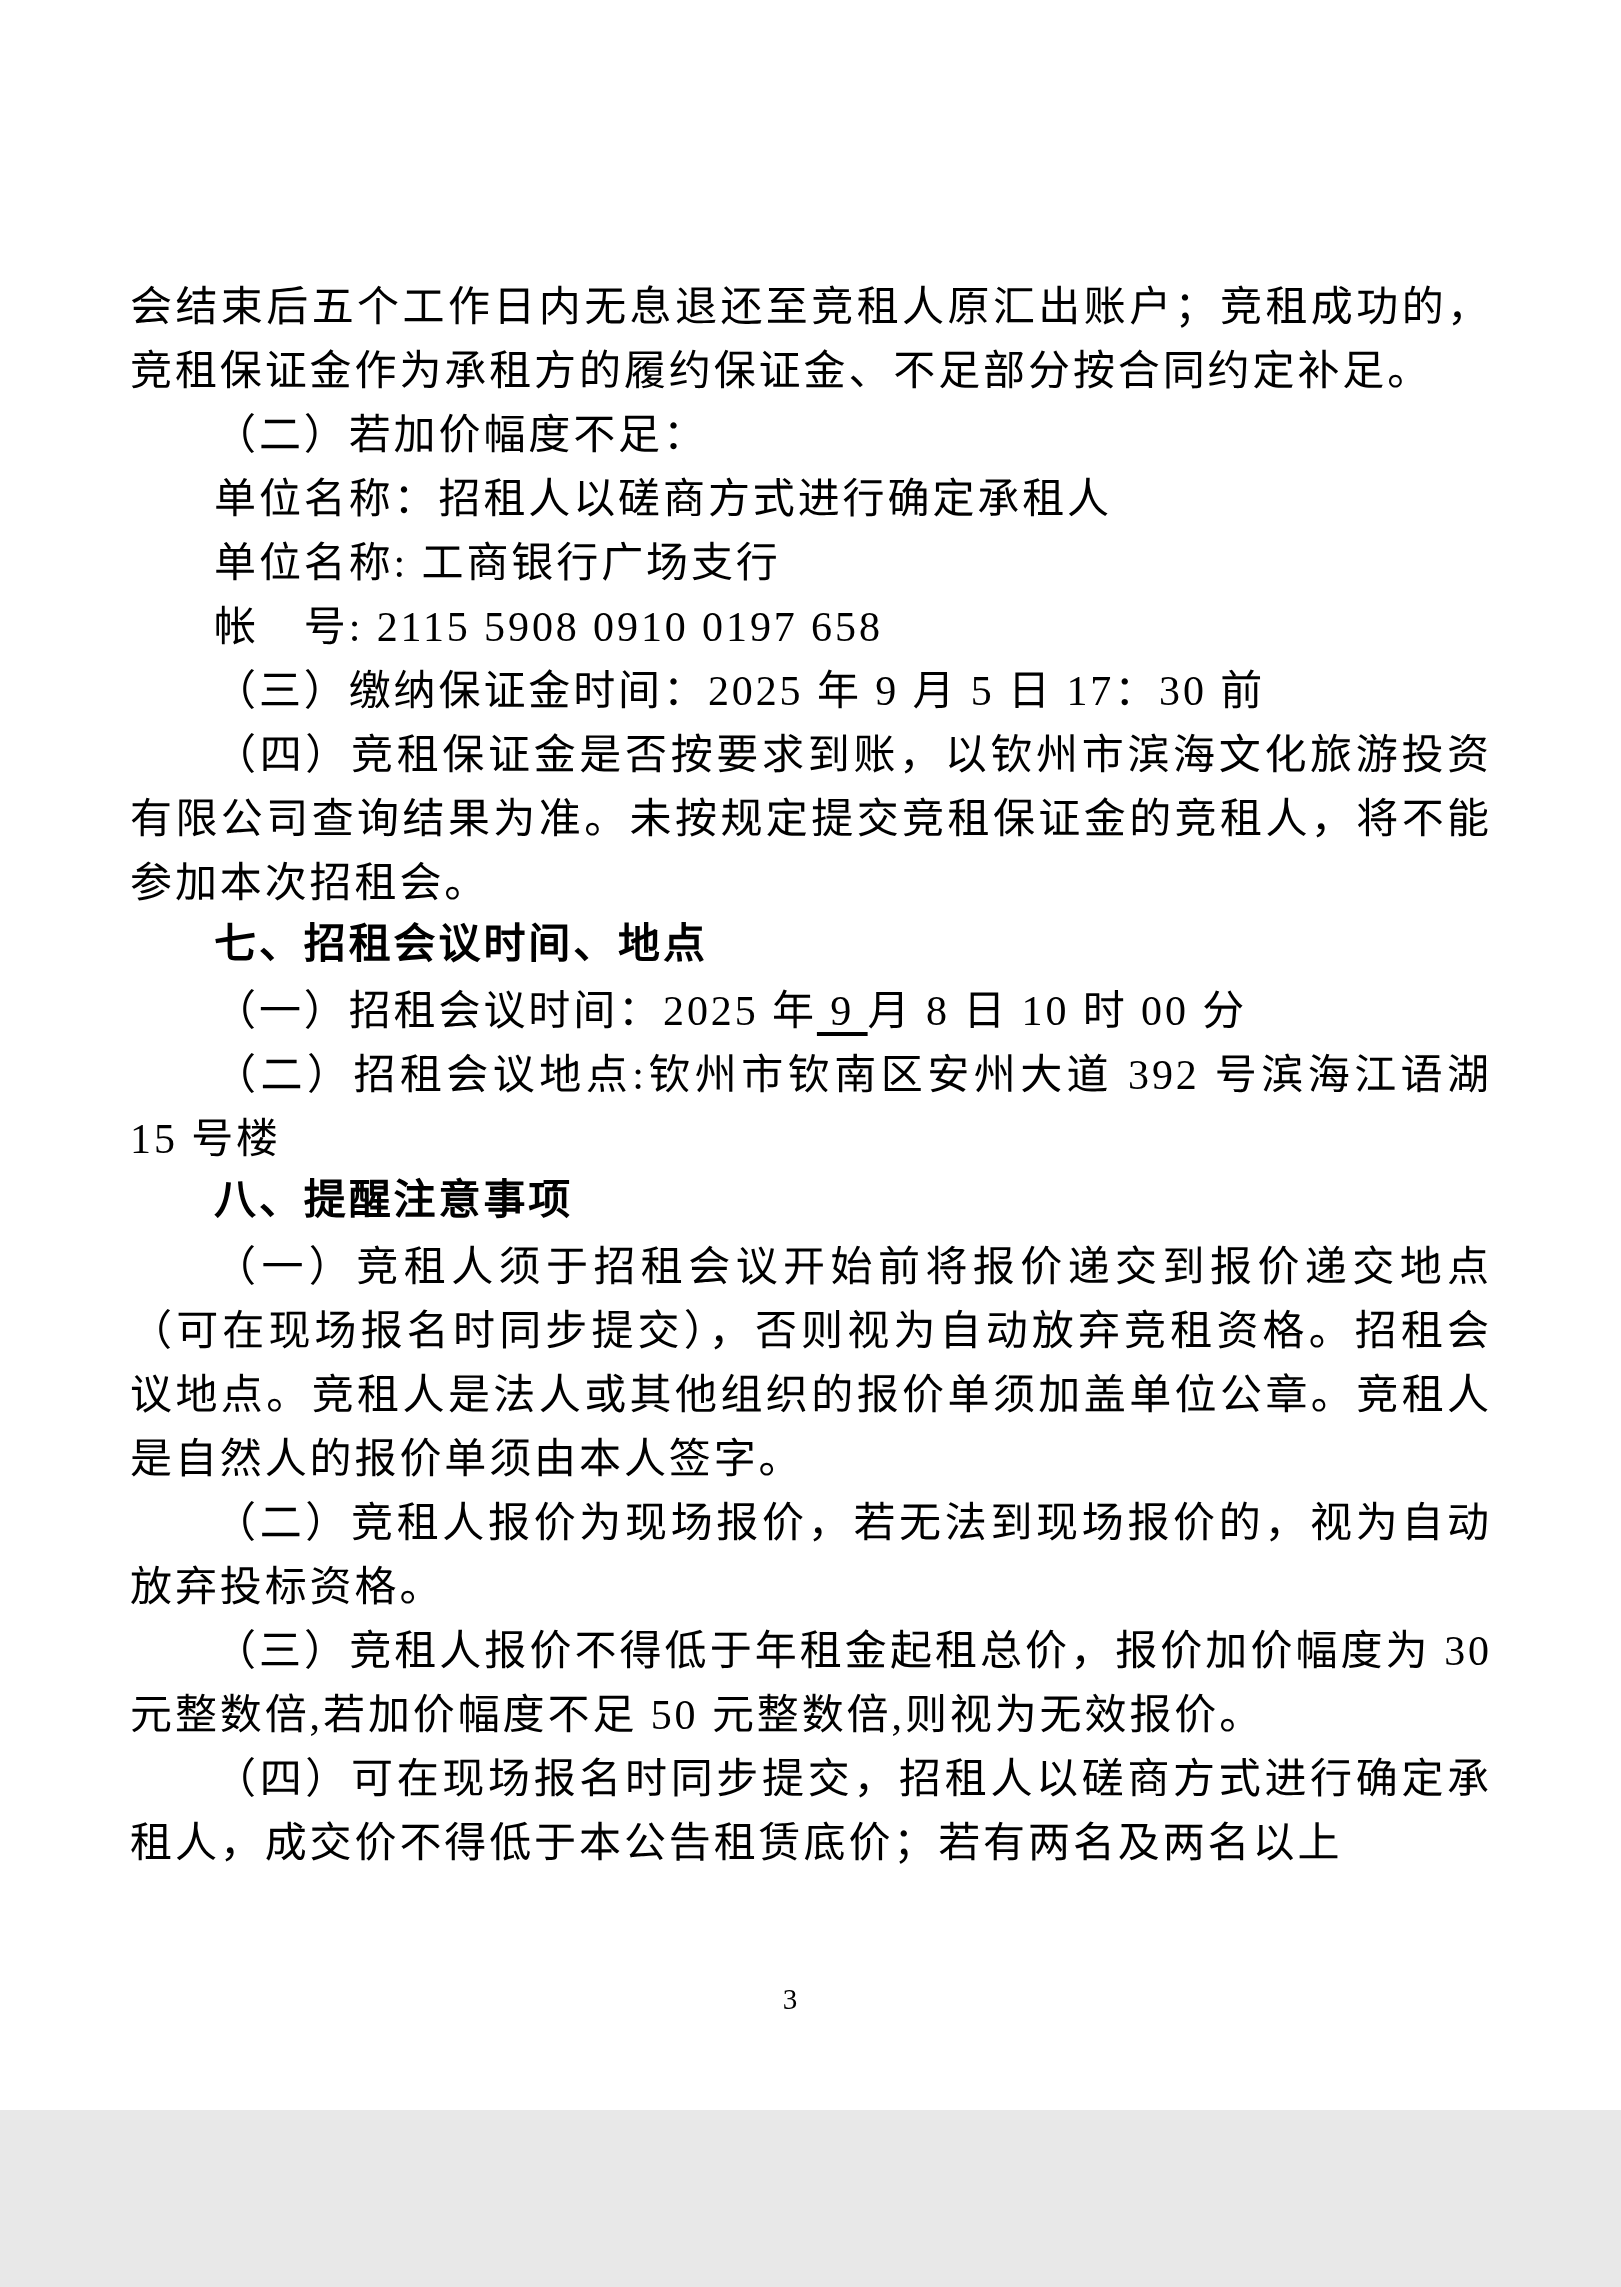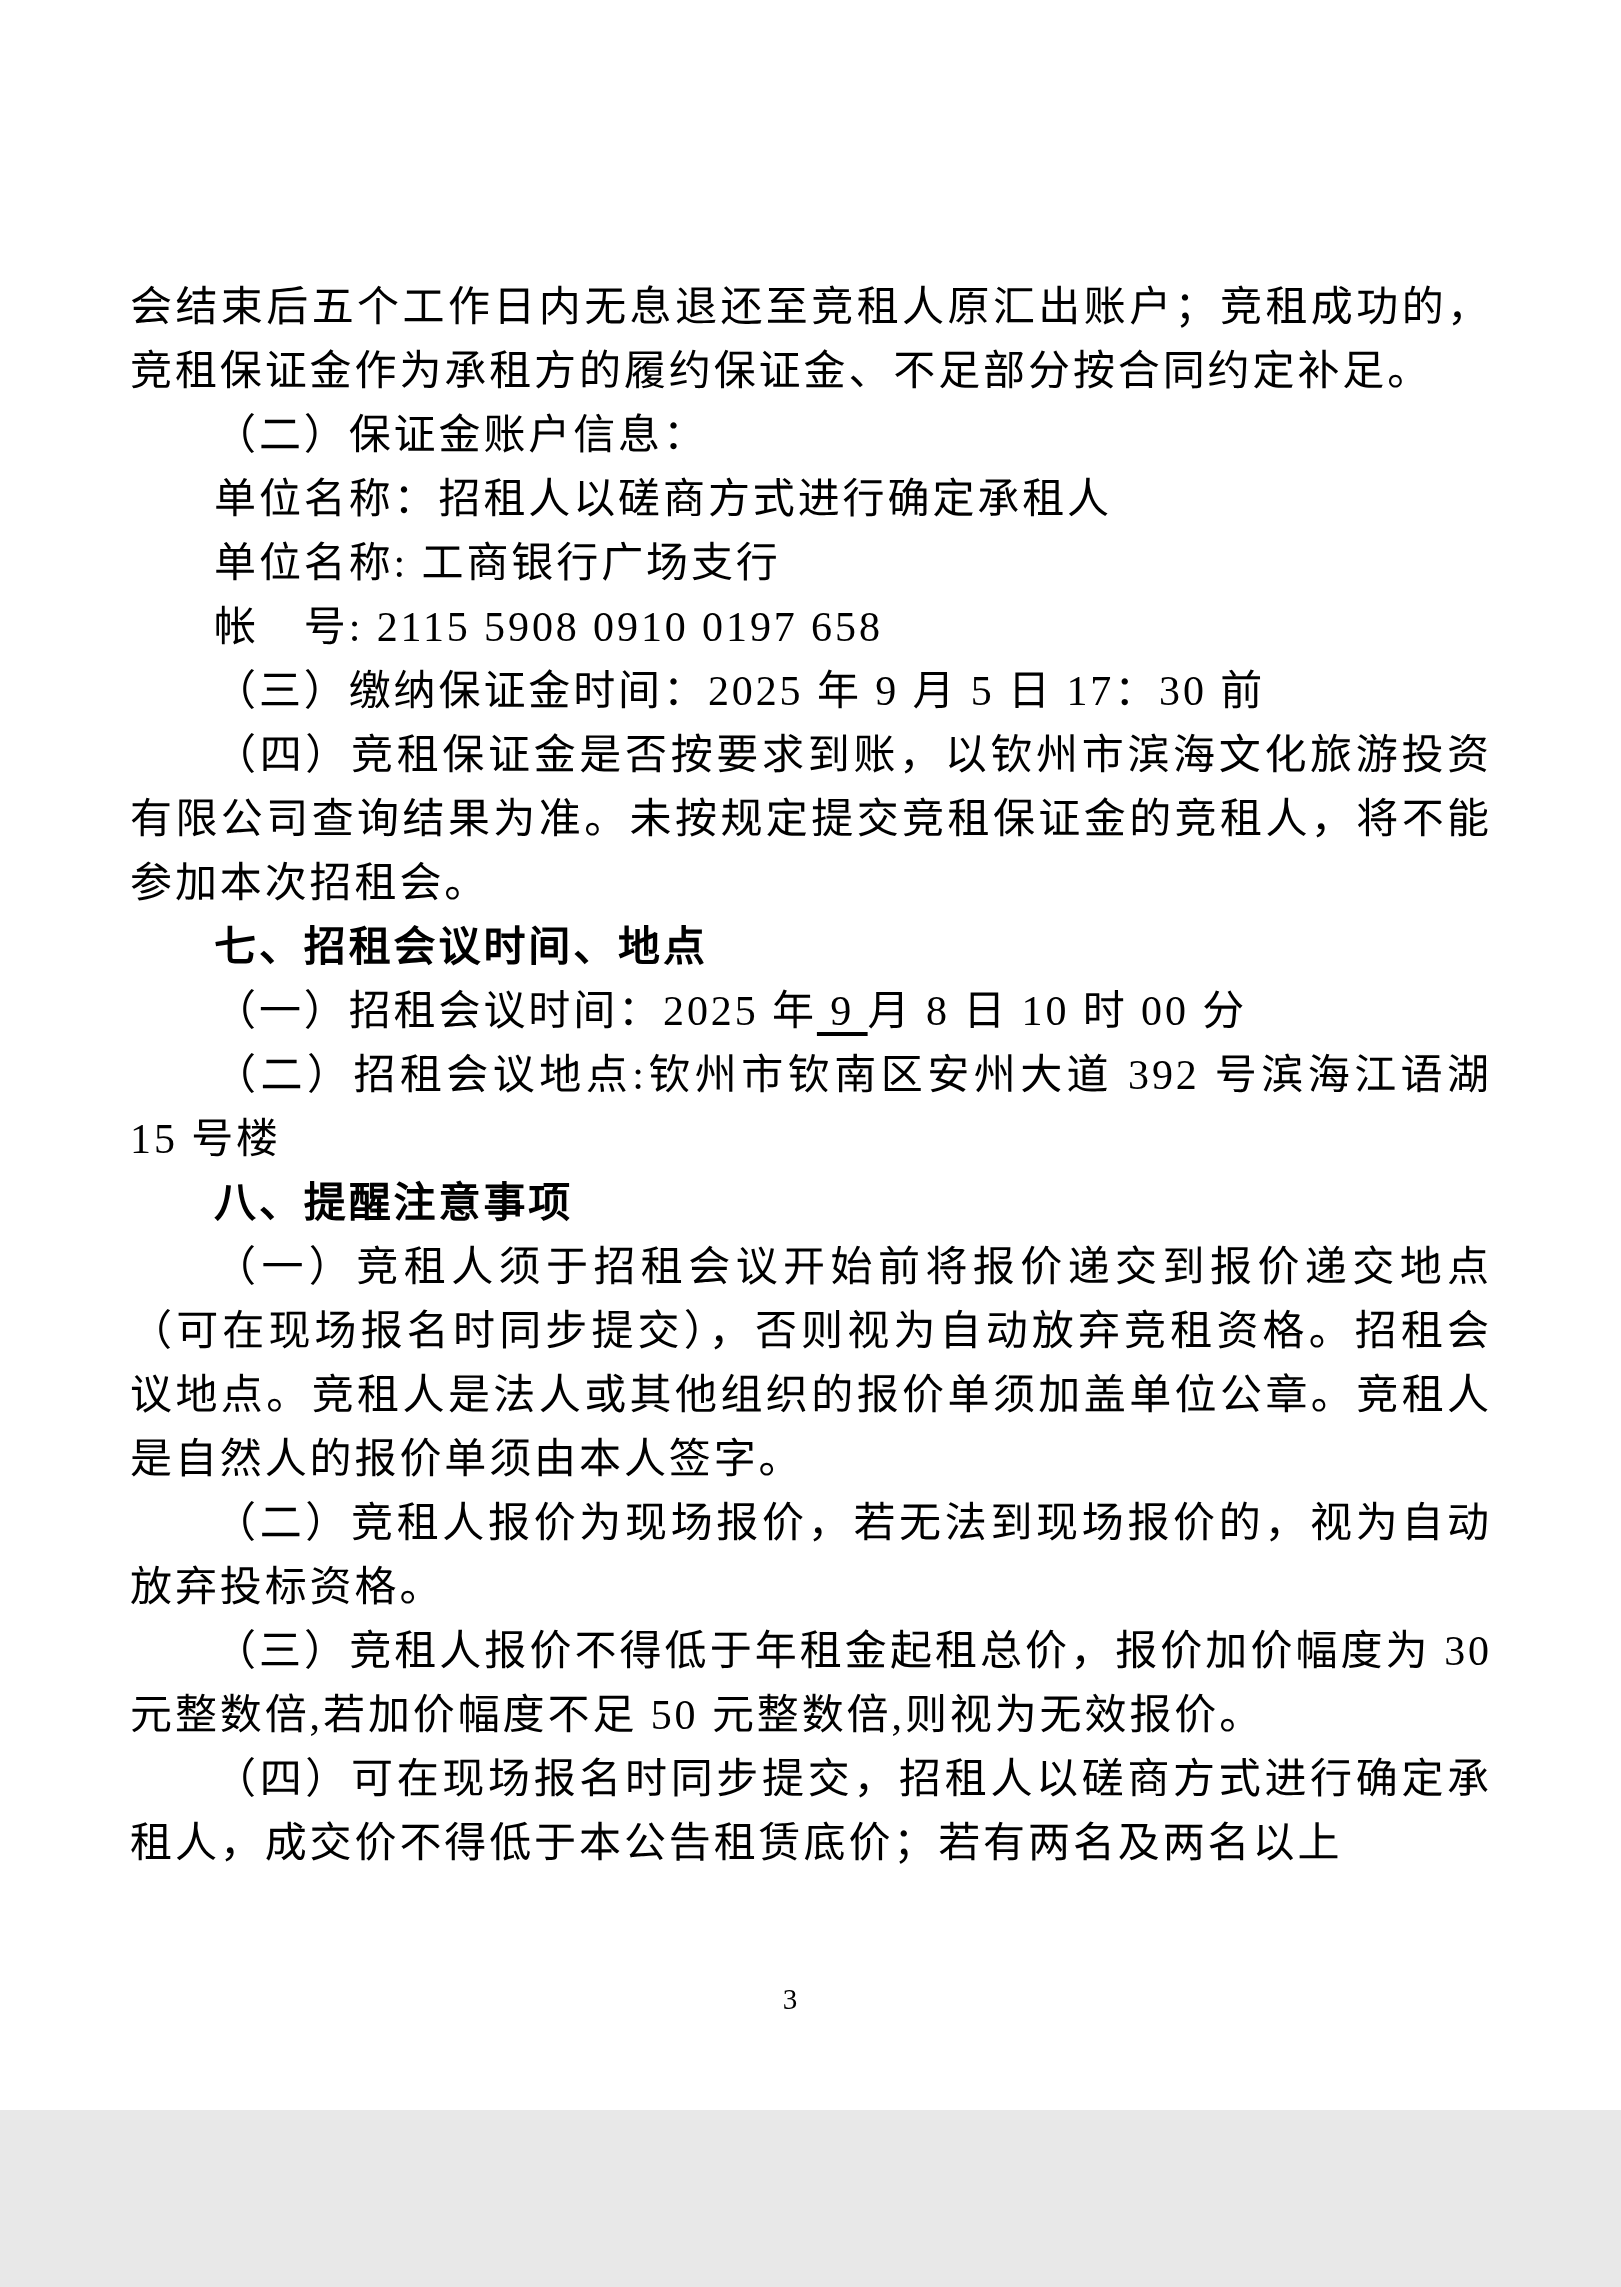--- a/index.html
+++ b/index.html
@@ -36,21 +36,21 @@
   .para.no-indent {
     text-indent: 0;
   }
   .heading {
     margin: 0;
     padding: 0;
     text-indent: 2em;
     font-size: 42px;
     line-height: 64px;
     font-weight: bold;
-    font-family: Liberation Serif, serif;
+    font-family: Liberation Mono, monospace;
   }
   .u {
     text-decoration: underline;
     text-underline-offset: 6.9px;
   }
   .page-footer {
     position: absolute;
     left: 0;
     right: 41px;
     bottom: 96px;
@@ -59,21 +59,21 @@
     line-height: 29px;
     font-family: "Liberation Serif", "DejaVu Serif", serif;
   }
 </style>
 </head>
 <body>
 
 <div class="page">
   <main class="content">
     <p class="para no-indent">会结束后五个工作日内无息退还至竞租人原汇出账户；竞租成功的，竞租保证金作为承租方的履约保证金、不足部分按合同约定补足。</p>
-    <p class="para">（二）保证金账户信息：</p>
+    <p class="para">（二）若加价幅度不足：</p>
     <p class="para">单位名称：招租人以磋商方式进行确定承租人</p>
     <p class="para">单位名称: 工商银行广场支行</p>
     <p class="para">帐　号: 2115 5908 0910 0197 658</p>
     <p class="para">（三）缴纳保证金时间：2025 年 9 月 5 日 17：30 前</p>
     <p class="para">（四）竞租保证金是否按要求到账，以钦州市滨海文化旅游投资有限公司查询结果为准。未按规定提交竞租保证金的竞租人，将不能参加本次招租会。</p>
 
     <h2 class="heading">七、招租会议时间、地点</h2>
 
     <p class="para"><span>（一）招租会议时间：2025 年</span><span class="u"> 9 </span><span>月 8 日 10 时 00 分</span></p>
     <p class="para">（二）招租会议地点:钦州市钦南区安州大道 392 号滨海江语湖 15 号楼</p>

